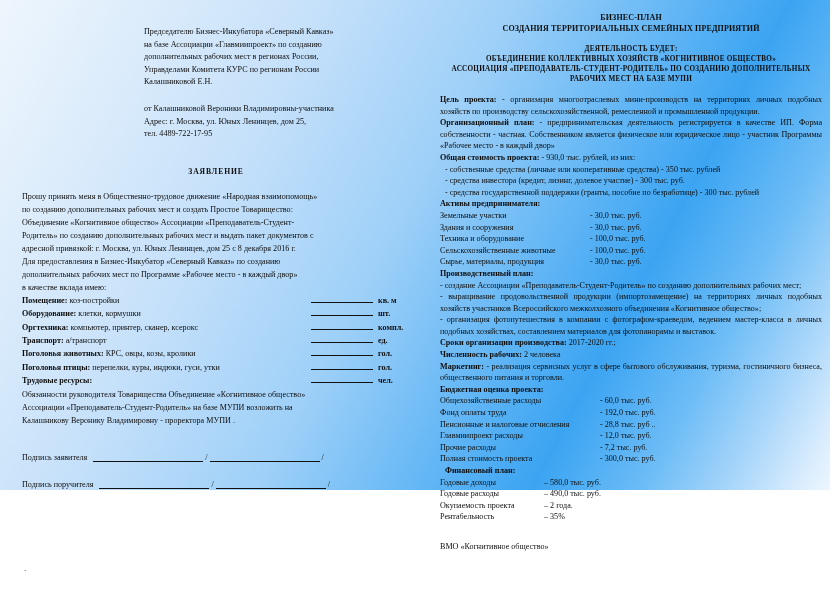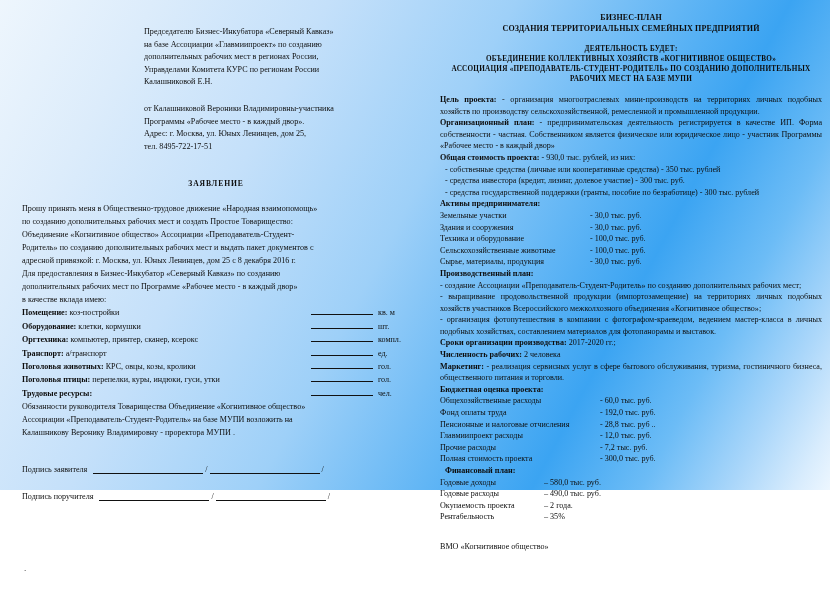--- a/index.html
+++ b/index.html
@@ -82,21 +82,21 @@
   }
   .contrib-label { white-space: nowrap; }
   .contrib-label .lead { font-weight: bold; }
   .contrib-fill { flex: 1 1 auto; min-width: 6px; }
   .contrib-line {
     width: 62px;
     border-bottom: 1px solid #111;
     height: 8px;
     margin-right: 5px;
   }
-  .contrib-unit { width: 32px; white-space: nowrap; }
+  .contrib-unit { width: 32px; white-space: nowrap; font-weight: bold; }
 
   
   .sig-row {
     display: flex;
     align-items: flex-end;
     font-size: 8.1px;
     color: #0d0d0d;
     margin-bottom: 18px;
   }
   .sig-label { white-space: nowrap; margin-right: 6px; }
@@ -143,23 +143,22 @@
     <div class="addr-block">
       <div class="t">Председателю Бизнес-Инкубатора «Северный Кавказ»</div>
       <div class="t">на базе Ассоциации «Главмиипроект» по созданию</div>
       <div class="t">дополнительных рабочих мест в регионах России,</div>
       <div class="t">Управделами Комитета КУРС по регионам России</div>
       <div class="t">Калашниковой Е.Н.</div>
 
       <div class="spacer-14"></div>
 
       <div class="t">от Калашниковой Вероники Владимировны-участника</div>
-      <div class="t">Программы «Рабочее место - в каждый двор».</div>
       <div class="t">Адрес: г. Москва, ул. Юных Ленинцев, дом 25,</div>
-      <div class="t">тел. 8495-722-17-51</div>
+      <div class="t">тел. 4489-722-17-95</div>
     </div>
 
     <div class="spacer-26"></div>
 
     <div class="title-zayav">ЗАЯВЛЕНИЕ</div>
 
     <div class="spacer-14"></div>
 
     <div class="body-block">
       <div class="t just">Прошу принять меня в Общественно-трудовое движение «Народная взаимопомощь»</div>

